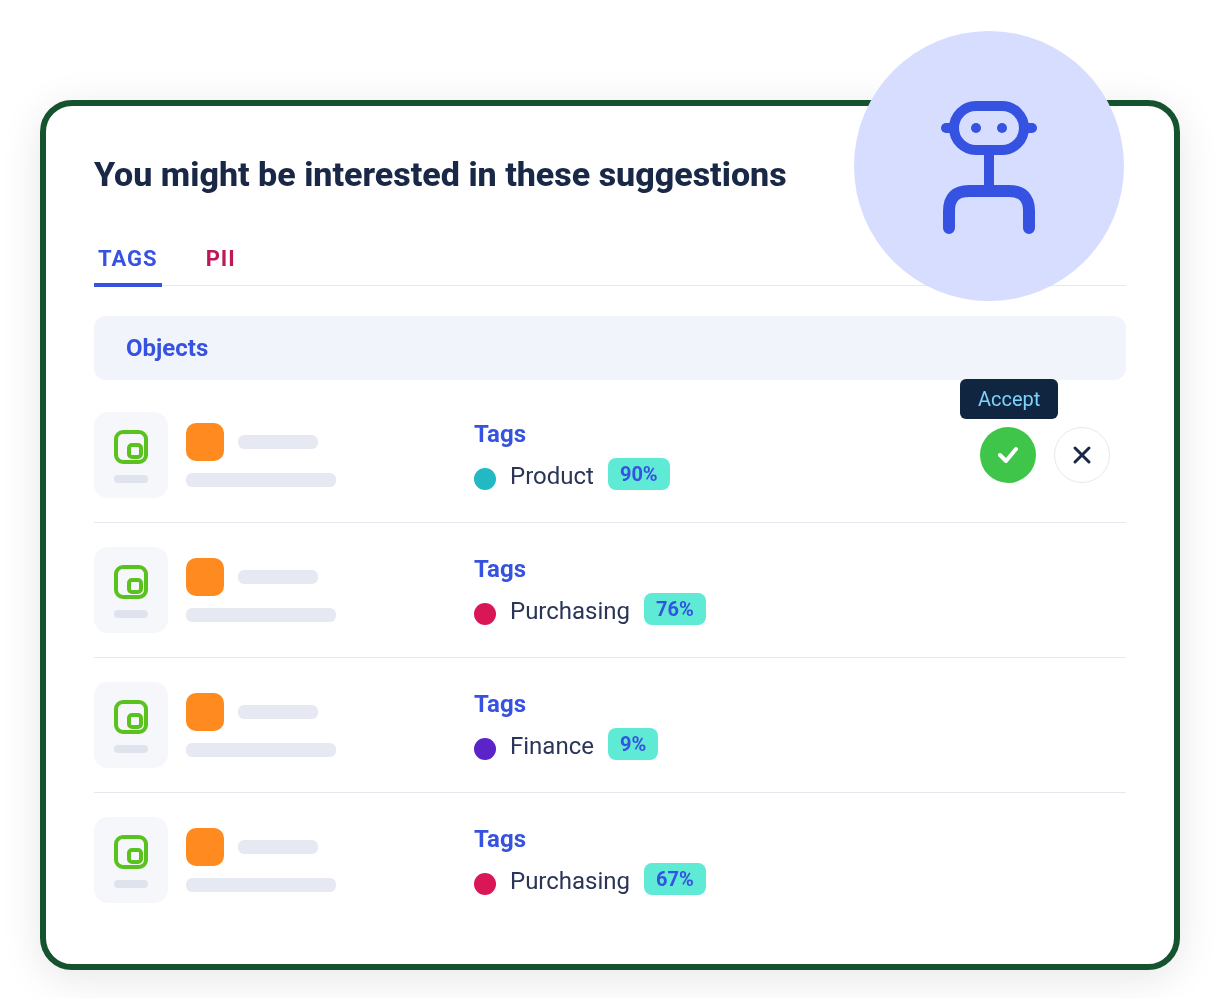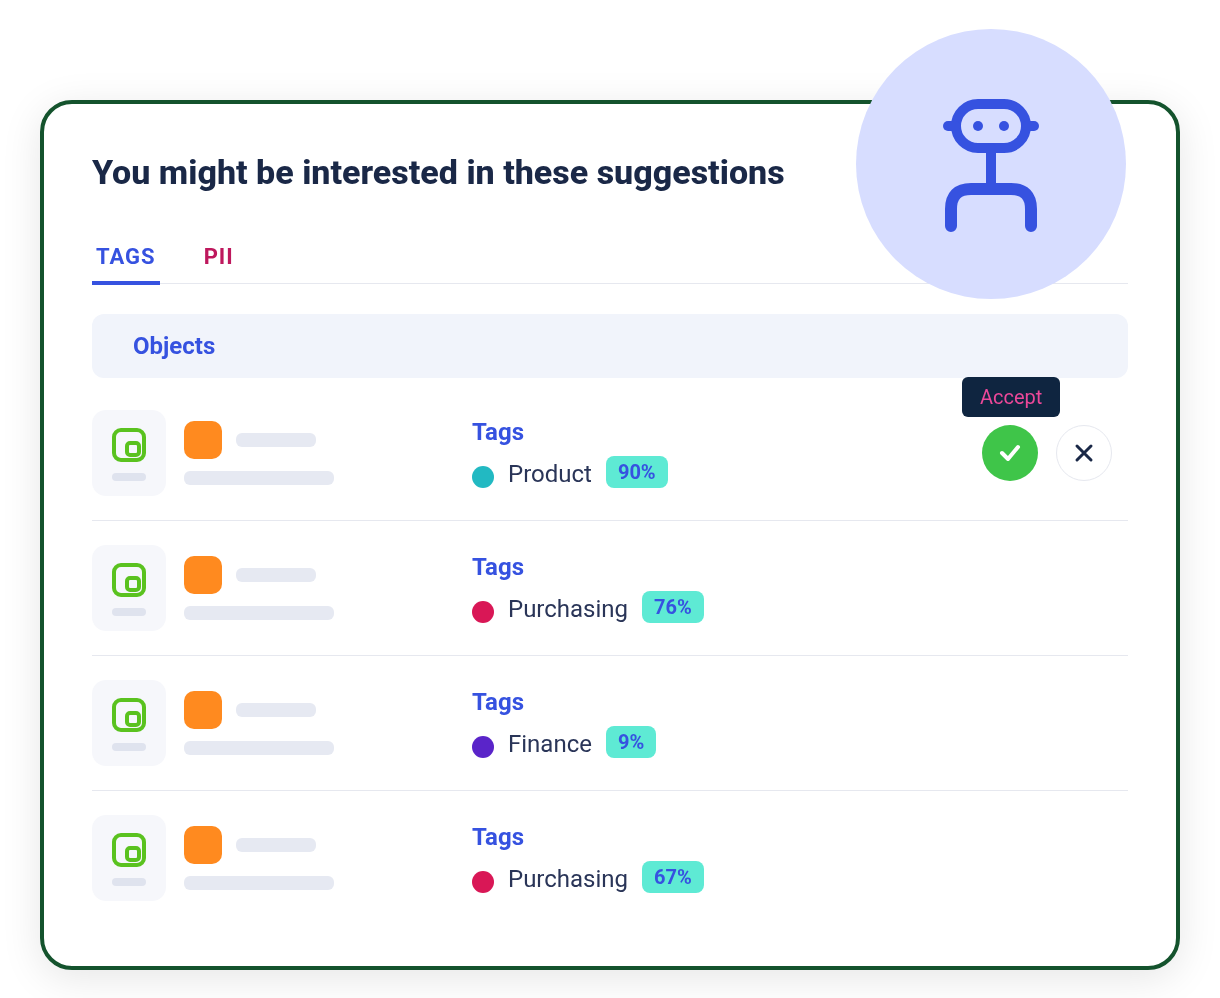--- a/index.html
+++ b/index.html
@@ -14,21 +14,21 @@
       height: 998px;
       position: relative;
     }
     .card {
       position: absolute;
       top: 100px;
       left: 40px;
       width: 1140px;
       height: 870px;
       background: #ffffff;
-      border: 4px solid #14532d;
+      border: 6px solid #14532d;
       border-radius: 32px;
       padding: 48px;
       box-shadow: 0 8px 40px rgba(0,0,0,0.1);
     }
     .robot-badge {
       position: absolute;
       top: -75px;
       right: 50px;
       width: 270px;
       height: 270px;
@@ -64,21 +64,21 @@
       color: #3652e0;
       border-bottom-color: #3652e0;
     }
     .tab.inactive {
       color: #be185d;
     }
     .table-header {
       display: flex;
       background: #f1f4fb;
       border-radius: 12px;
-      padding: 18px 41px;
+      padding: 18px 32px;
       margin-bottom: 8px;
     }
     .th {
       font-size: 24px;
       font-weight: 700;
       color: #3652e0;
     }
     .th-objects {
       width: 380px;
     }
@@ -185,21 +185,21 @@
       transform: translateY(-50%);
       display: flex;
       align-items: center;
       gap: 18px;
     }
     .tooltip {
       position: absolute;
       top: -48px;
       left: -20px;
       background: #0f2540;
-      color: #ec4899;
+      color: #7dd3fc;
       font-size: 20px;
       padding: 8px 18px;
       border-radius: 6px;
       white-space: nowrap;
     }
     .btn-circle {
       width: 56px;
       height: 56px;
       border-radius: 50%;
       display: flex;

